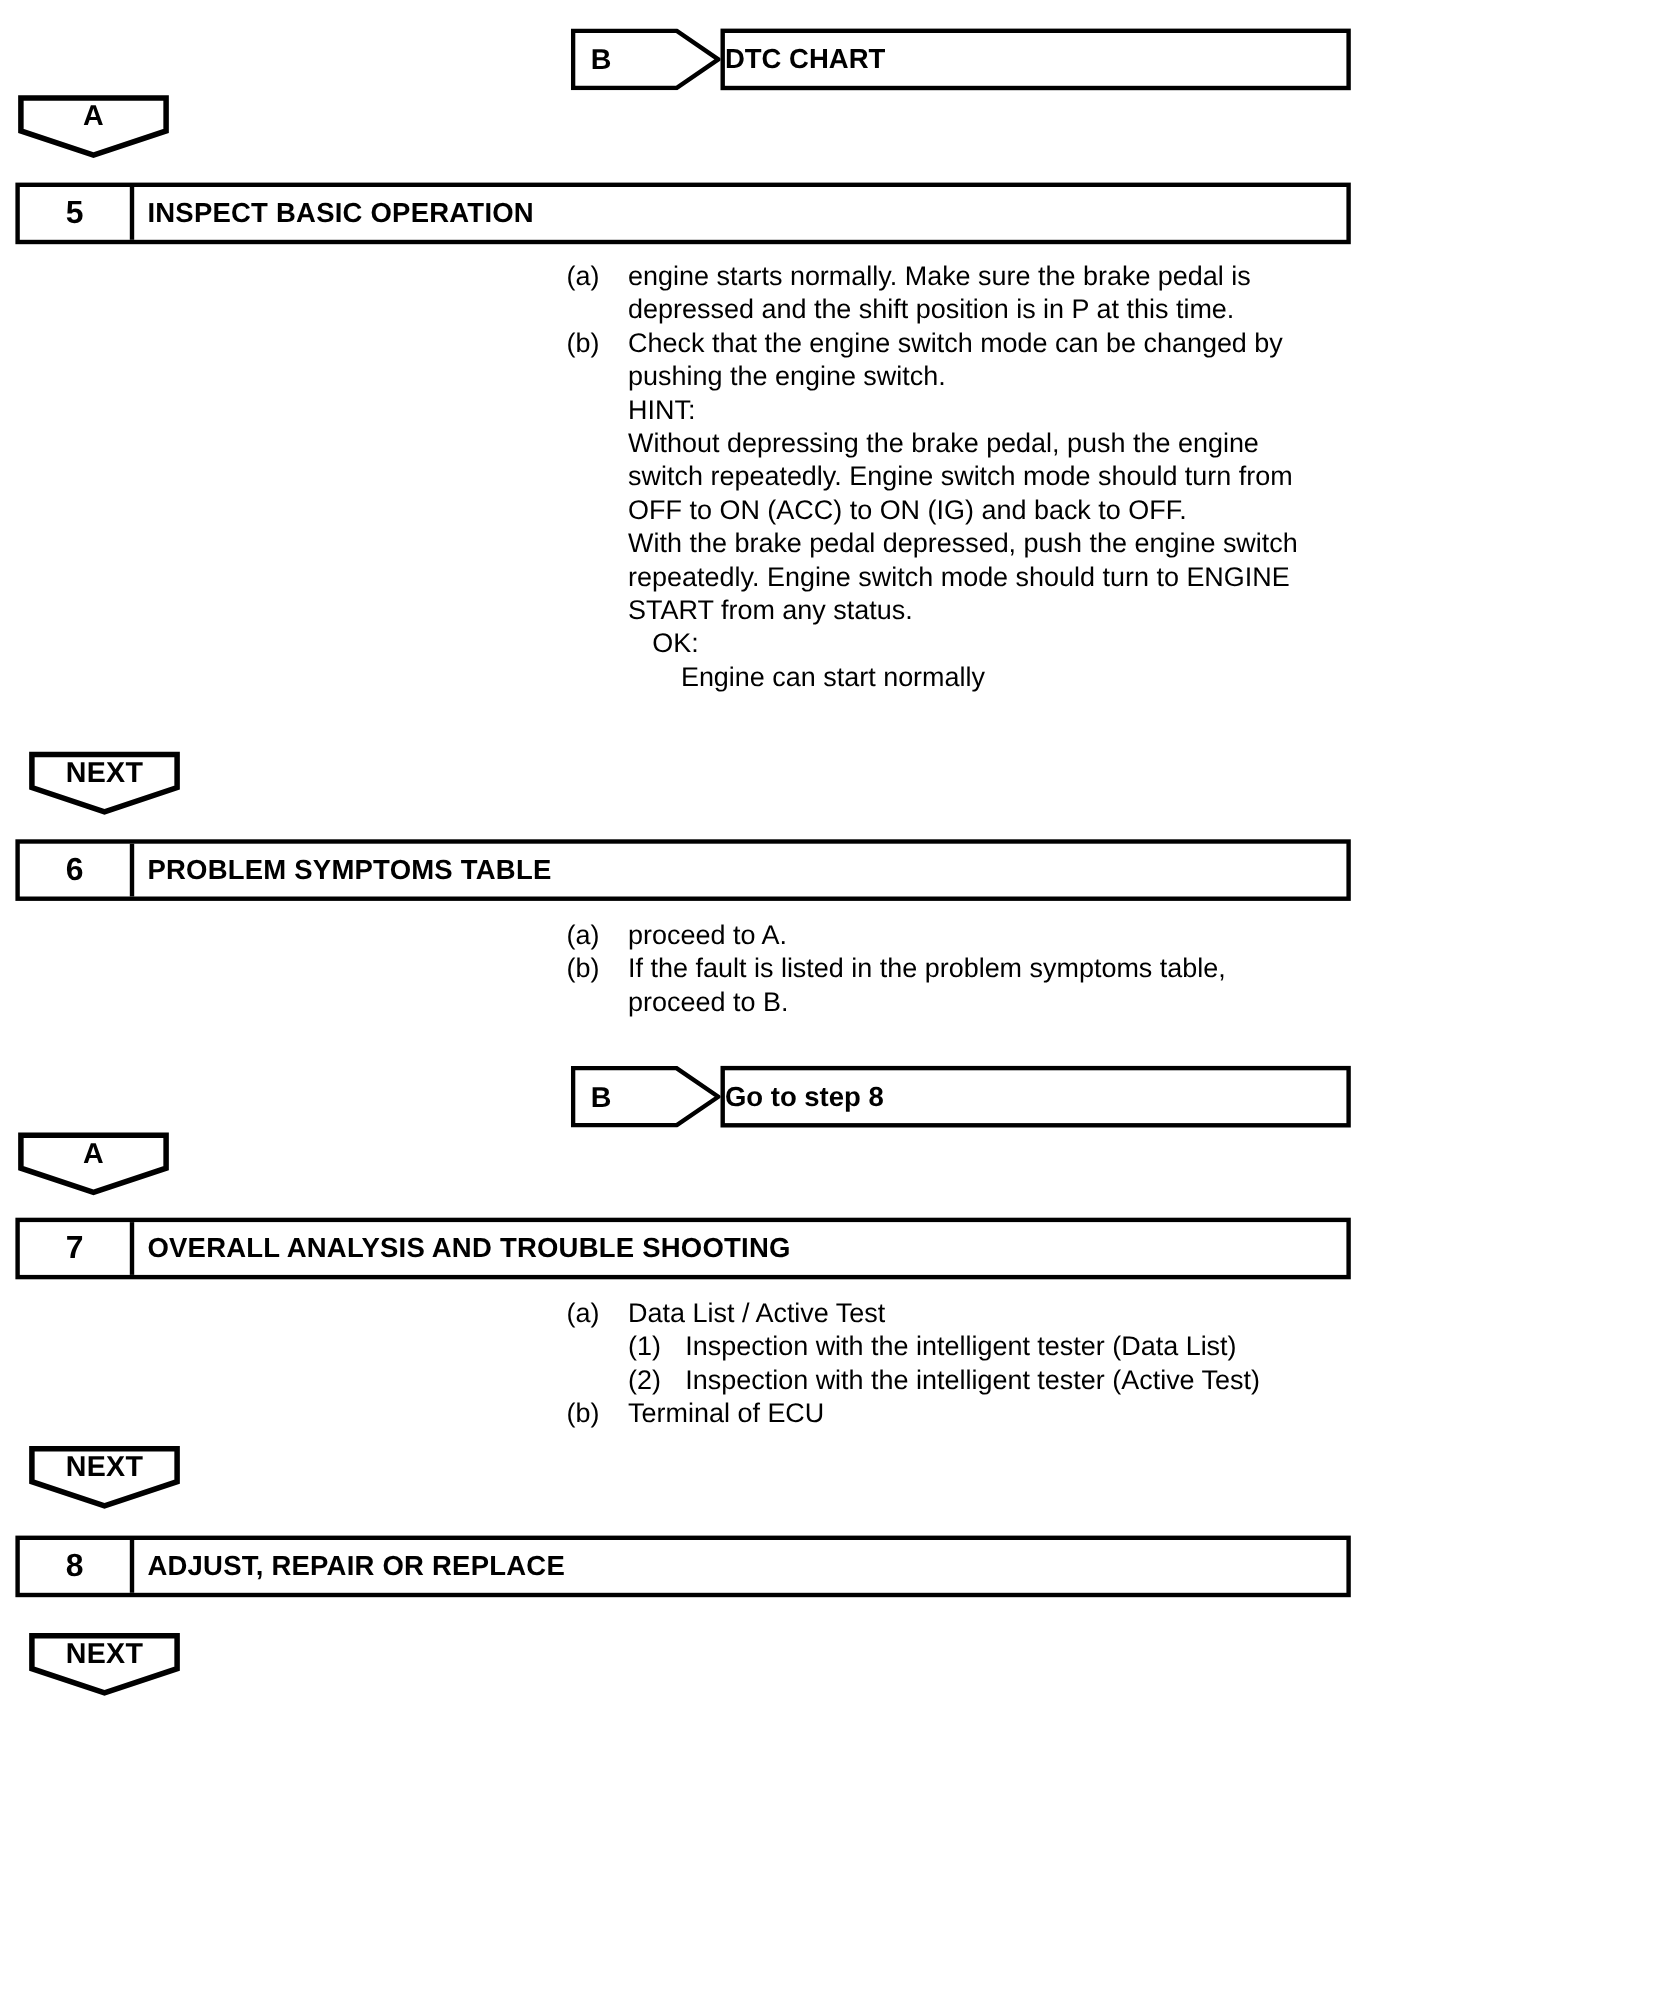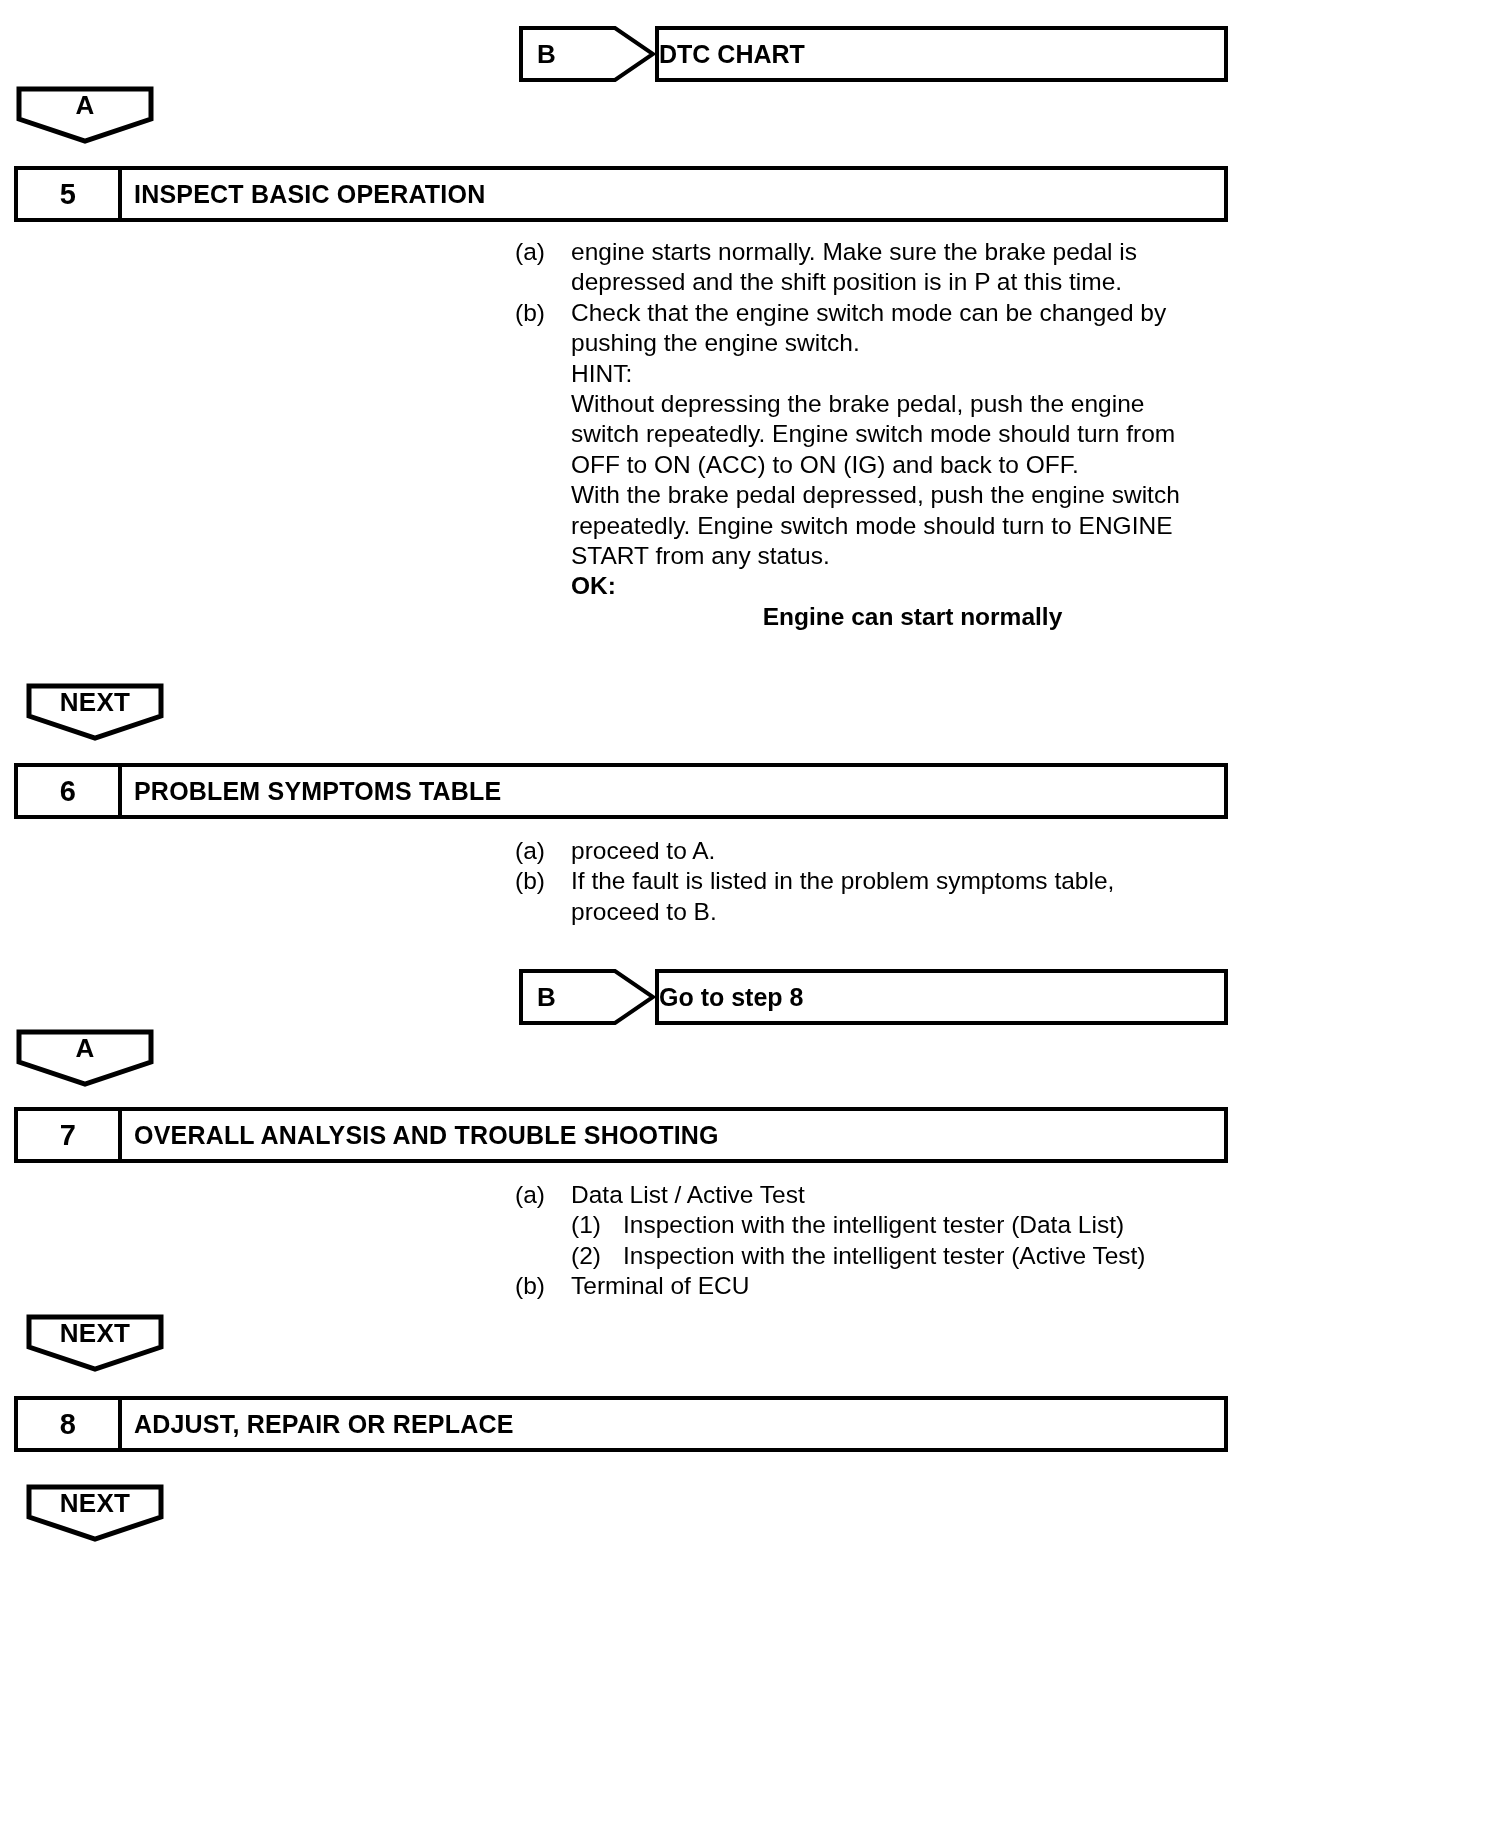--- a/index.html
+++ b/index.html
@@ -69,25 +69,25 @@
     flex: 0 0 56px;
     text-align: left;
   }
   .item-text {
     flex: 1 1 auto;
   }
   .plain-line {
     display: block;
   }
   .bold {
-    font-weight: bold;
+    font-weight: normal;
+    margin-left: 22px;
   }
   .indent-1 {
     padding-left: 26px;
-    text-align: center;
   }
   .sub-row {
     display: flex;
     align-items: flex-start;
     padding-left: 56px;
   }
   .sub-label {
     width: 52px;
     flex: 0 0 52px;
   }

